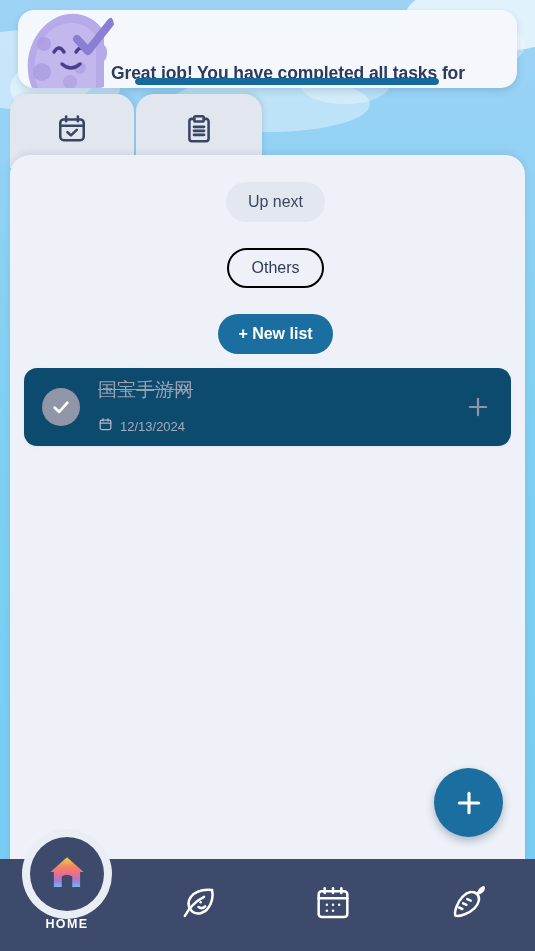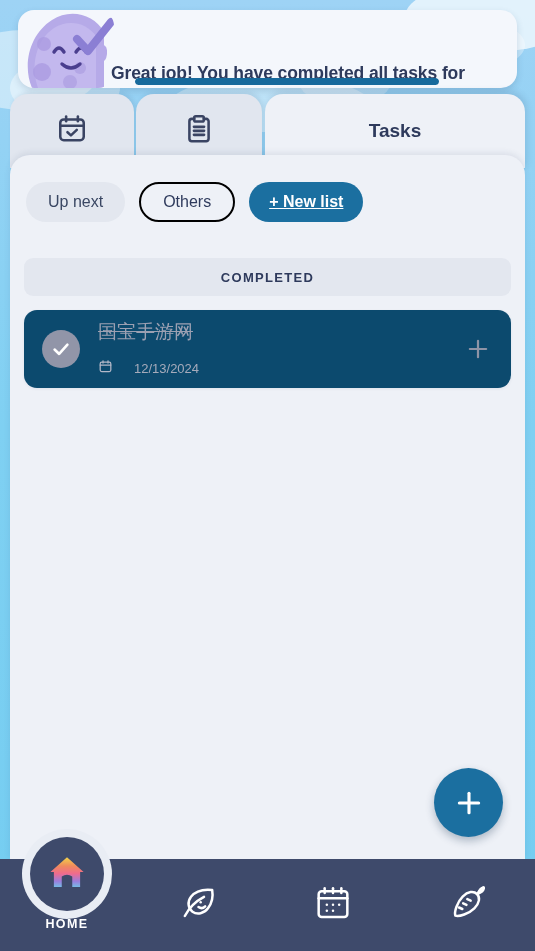--- a/index.html
+++ b/index.html
@@ -121,22 +121,23 @@
     background: #eef1f7;
     border-radius: 20px 20px 0 0;
     box-shadow: 0 -2px 6px rgba(40,60,100,.10);
     overflow: hidden;
   }
 
   
   .chiprow {
     display: flex;
     align-items: center;
-    gap: 14px;
+    gap: 26px;
     padding: 27px 0 0 16px;
+    flex-direction: column;
   }
   .chip {
     height: 40px;
     padding: 0 22px;
     border-radius: 20px;
     display: flex;
     align-items: center;
     justify-content: center;
     font-size: 16px;
     font-weight: 500;
@@ -149,21 +150,20 @@
   .chip.outlined {
     background: transparent;
     border: 2px solid #000000;
     color: #2e3a5c;
   }
   .chip.primary {
     background: #1b6fa0;
     color: #ffffff;
     font-weight: bold;
     padding: 0 20px;
-    text-decoration: underline;
   }
 
   
   .section-header {
     margin: 36px 14px 0 14px;
     height: 38px;
     background: #e3e7ef;
     border-radius: 9px;
     display: flex;
     align-items: center;
@@ -205,21 +205,21 @@
     color: #9ba0b2;
     text-decoration: line-through;
     text-decoration-color: #9ba0b2;
     line-height: 1.25;
     white-space: nowrap;
     overflow: hidden;
   }
   .task-meta {
     display: flex;
     align-items: center;
-    gap: 21px;
+    gap: 7px;
     margin-top: 16px;
   }
   .task-date {
     font-size: 13px;
     color: #a6abbb;
   }
   .task-add {
     flex: 0 0 auto;
     width: 34px;
     height: 34px;
@@ -368,34 +368,30 @@
         <svg width="32" height="32" viewBox="0 0 24 24" fill="none" stroke="#3a4463" stroke-width="1.9" stroke-linecap="round" stroke-linejoin="round">
           <path d="M8.4 4.4H6.6A1.8 1.8 0 0 0 4.8 6.2v13.2a1.8 1.8 0 0 0 1.8 1.8h10.8a1.8 1.8 0 0 0 1.8-1.8V6.2a1.8 1.8 0 0 0-1.8-1.8h-1.8"></path>
           <rect x="8.4" y="2.4" width="7.2" height="4" rx="1.2"></rect>
           <line x1="8.2" y1="10.4" x2="15.8" y2="10.4"></line>
           <line x1="8.2" y1="13.4" x2="15.8" y2="13.4"></line>
           <line x1="8.2" y1="16.4" x2="15.8" y2="16.4"></line>
         </svg>
       </span>
     </div>
 
-    <div class="tab active">
-      <span class="tab-label">Tasks</span>
-    </div>
   </div>
 
   <div class="panel">
 
     <div class="chiprow">
       <div class="chip plain">Up next</div>
       <div class="chip outlined">Others</div>
       <div class="chip primary">+ New list</div>
     </div>
 
-    <div class="section-header">COMPLETED</div>
 
     <div class="task-card">
 
       <div class="task-check">
         <svg width="22" height="22" viewBox="0 0 24 24" fill="none" stroke="#ffffff" stroke-width="2.8" stroke-linecap="round" stroke-linejoin="round">
           <polyline points="5,12.6 10,17.4 19,7.2"></polyline>
         </svg>
       </div>
 
       <div class="task-body">

